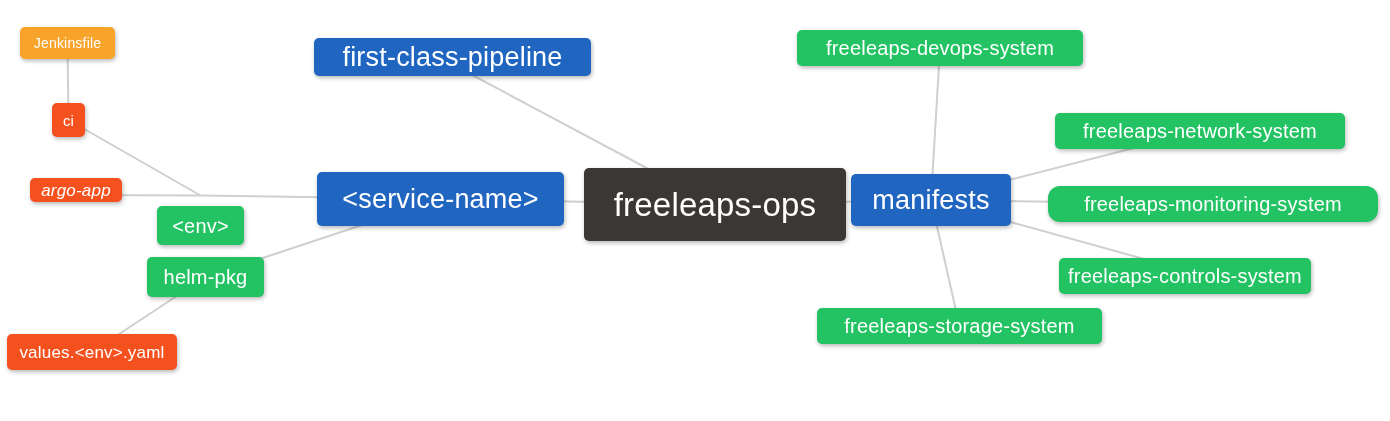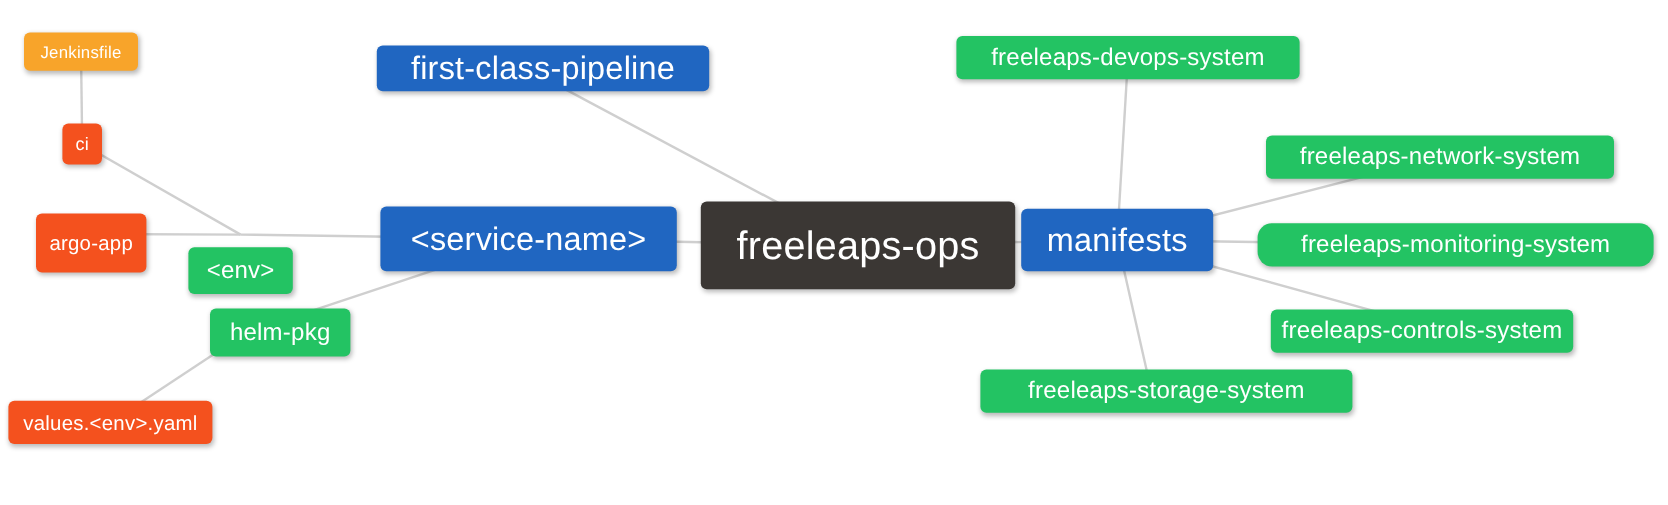--- a/index.html
+++ b/index.html
@@ -54,26 +54,26 @@
       <line x1="715" y1="204.5" x2="931" y2="200" stroke="#cfcfcf" stroke-width="2"></line>
       <line x1="931" y1="200" x2="940" y2="48" stroke="#cfcfcf" stroke-width="2"></line>
       <line x1="931" y1="200" x2="1200" y2="131" stroke="#cfcfcf" stroke-width="2"></line>
       <line x1="931" y1="200" x2="1213" y2="204" stroke="#cfcfcf" stroke-width="2"></line>
       <line x1="931" y1="200" x2="1205.5" y2="276" stroke="#cfcfcf" stroke-width="2"></line>
       <line x1="931" y1="200" x2="959.5" y2="326" stroke="#cfcfcf" stroke-width="2"></line>
     </svg>
 
   <div class="node" style="left: 20px; top: 27px; width: 95px; height: 32px; font-size: 14px; background: rgb(248, 164, 42); color: rgb(255, 255, 255);">Jenkinsfile</div>
   <div class="node" style="left: 52px; top: 103px; width: 33px; height: 34px; font-size: 15px; background: rgb(244, 81, 30); color: rgb(255, 255, 255);">ci</div>
-  <div class="node" style="left: 30px; top: 178px; width: 92px; height: 49px; font-size: 17px; background: rgb(244, 81, 30); color: rgb(255, 255, 255);">argo-app</div>
+  <div class="node" style="left: 30px; top: 178px; width: 92px; height: 24px; font-size: 17px; background: rgb(244, 81, 30); color: rgb(255, 255, 255); font-style: italic;">argo-app</div>
   <div class="node" style="left: 157px; top: 176px; width: 87px; height: 39px; font-size: 20px; background: rgb(35, 195, 99); color: rgb(255, 255, 255); margin-top: 30px;">&lt;env&gt;</div>
-  <div class="node" style="left: 147px; top: 257px; width: 117px; height: 40px; font-size: 20px; background: rgb(35, 195, 99); color: rgb(255, 255, 255); margin-left: 28px;">helm-pkg</div>
+  <div class="node" style="left: 147px; top: 257px; width: 117px; height: 40px; font-size: 20px; background: rgb(35, 195, 99); color: rgb(255, 255, 255);">helm-pkg</div>
   <div class="node" style="left: 7px; top: 334px; width: 170px; height: 36px; font-size: 17px; background: rgb(244, 81, 30); color: rgb(255, 255, 255);">values.&lt;env&gt;.yaml</div>
   <div class="node" style="left: 314px; top: 38px; width: 277px; height: 38px; font-size: 27px; background: rgb(32, 102, 193); color: rgb(255, 255, 255);">first-class-pipeline</div>
   <div class="node" style="left: 317px; top: 172px; width: 247px; height: 54px; font-size: 27px; background: rgb(32, 102, 193); color: rgb(255, 255, 255);">&lt;service-name&gt;</div>
   <div class="node" style="left: 584px; top: 168px; width: 262px; height: 73px; font-size: 33px; background: rgb(59, 55, 52); color: rgb(255, 255, 255);">freeleaps-ops</div>
   <div class="node" style="left: 851px; top: 174px; width: 160px; height: 52px; font-size: 27px; background: rgb(32, 102, 193); color: rgb(255, 255, 255);">manifests</div>
   <div class="node" style="left: 797px; top: 30px; width: 286px; height: 36px; font-size: 20px; background: rgb(35, 195, 99); color: rgb(255, 255, 255);">freeleaps-devops-system</div>
   <div class="node" style="left: 1055px; top: 113px; width: 290px; height: 36px; font-size: 20px; background: rgb(35, 195, 99); color: rgb(255, 255, 255);">freeleaps-network-system</div>
   <div class="node" style="left: 1048px; top: 186px; width: 330px; height: 36px; font-size: 20px; background: rgb(35, 195, 99); color: rgb(255, 255, 255); border-radius: 12px;">freeleaps-monitoring-system</div>
   <div class="node" style="left: 1059px; top: 258px; width: 252px; height: 36px; font-size: 20px; background: rgb(35, 195, 99); color: rgb(255, 255, 255);">freeleaps-controls-system</div>
-  <div class="node" style="left: 817px; top: 308px; width: 310px; height: 36px; font-size: 20px; background: rgb(35, 195, 99); color: rgb(255, 255, 255);">freeleaps-storage-system</div>
+  <div class="node" style="left: 817px; top: 308px; width: 285px; height: 36px; font-size: 20px; background: rgb(35, 195, 99); color: rgb(255, 255, 255);">freeleaps-storage-system</div>
 </div>
 
 </body></html>

